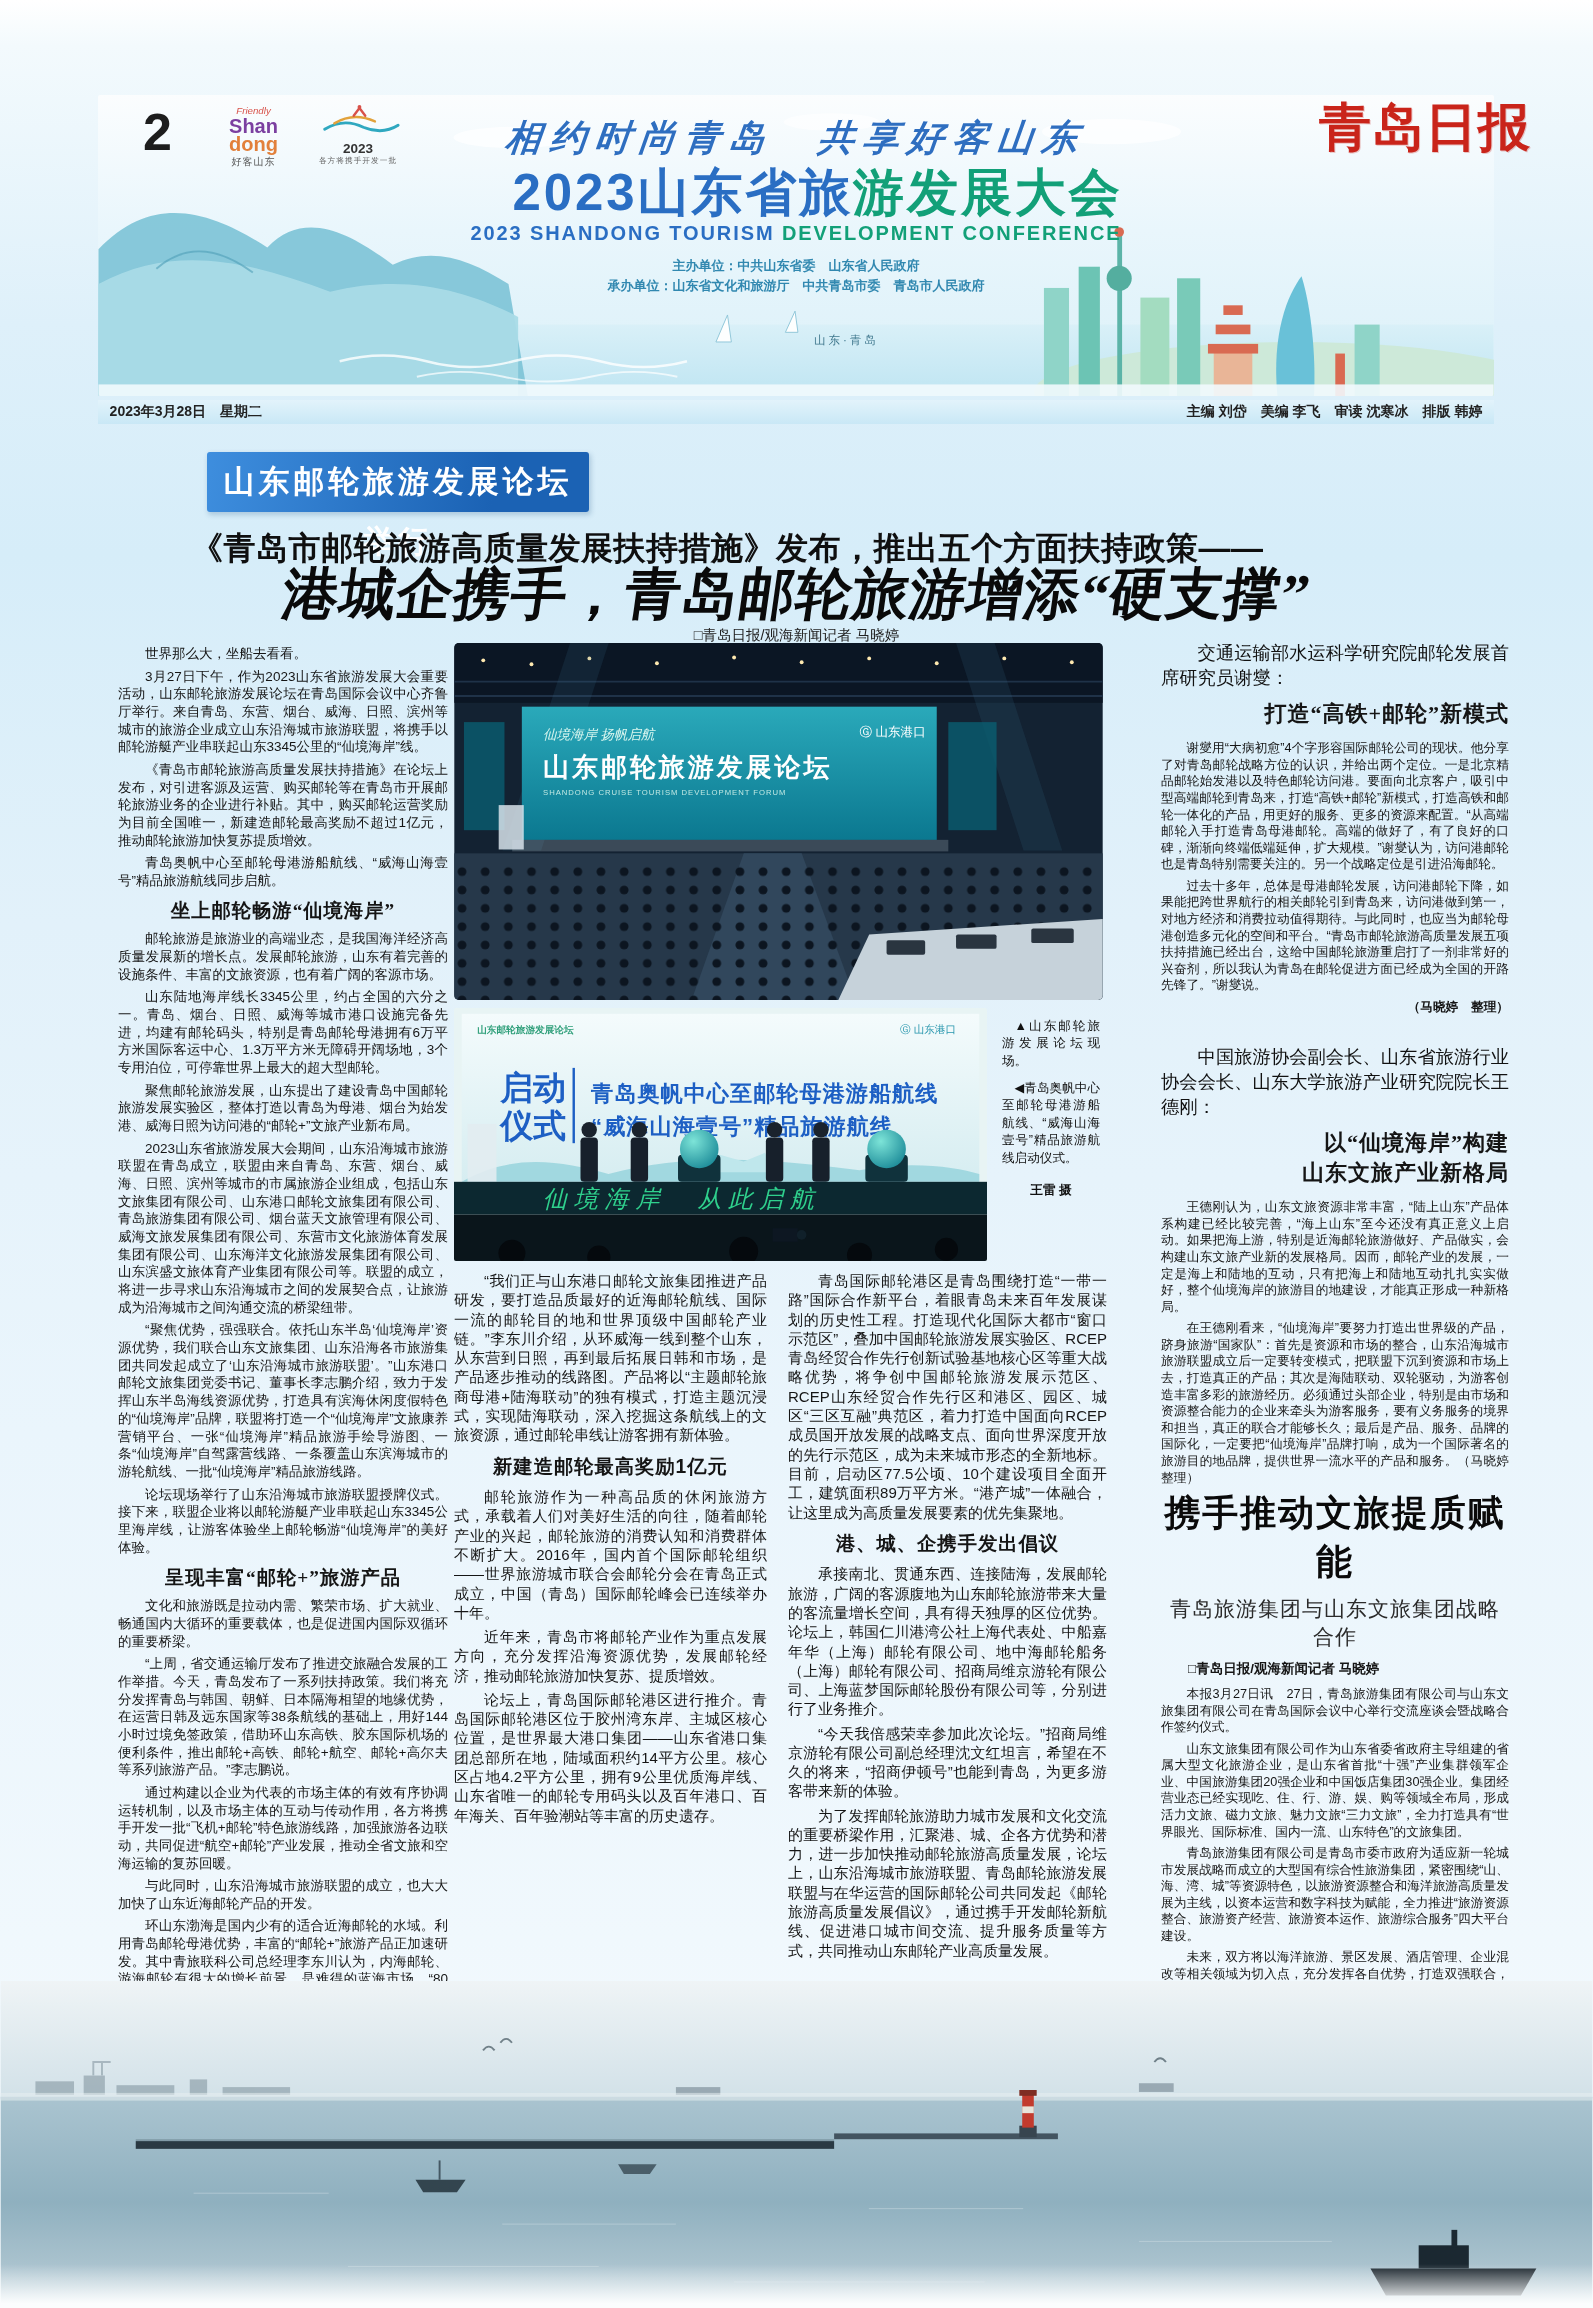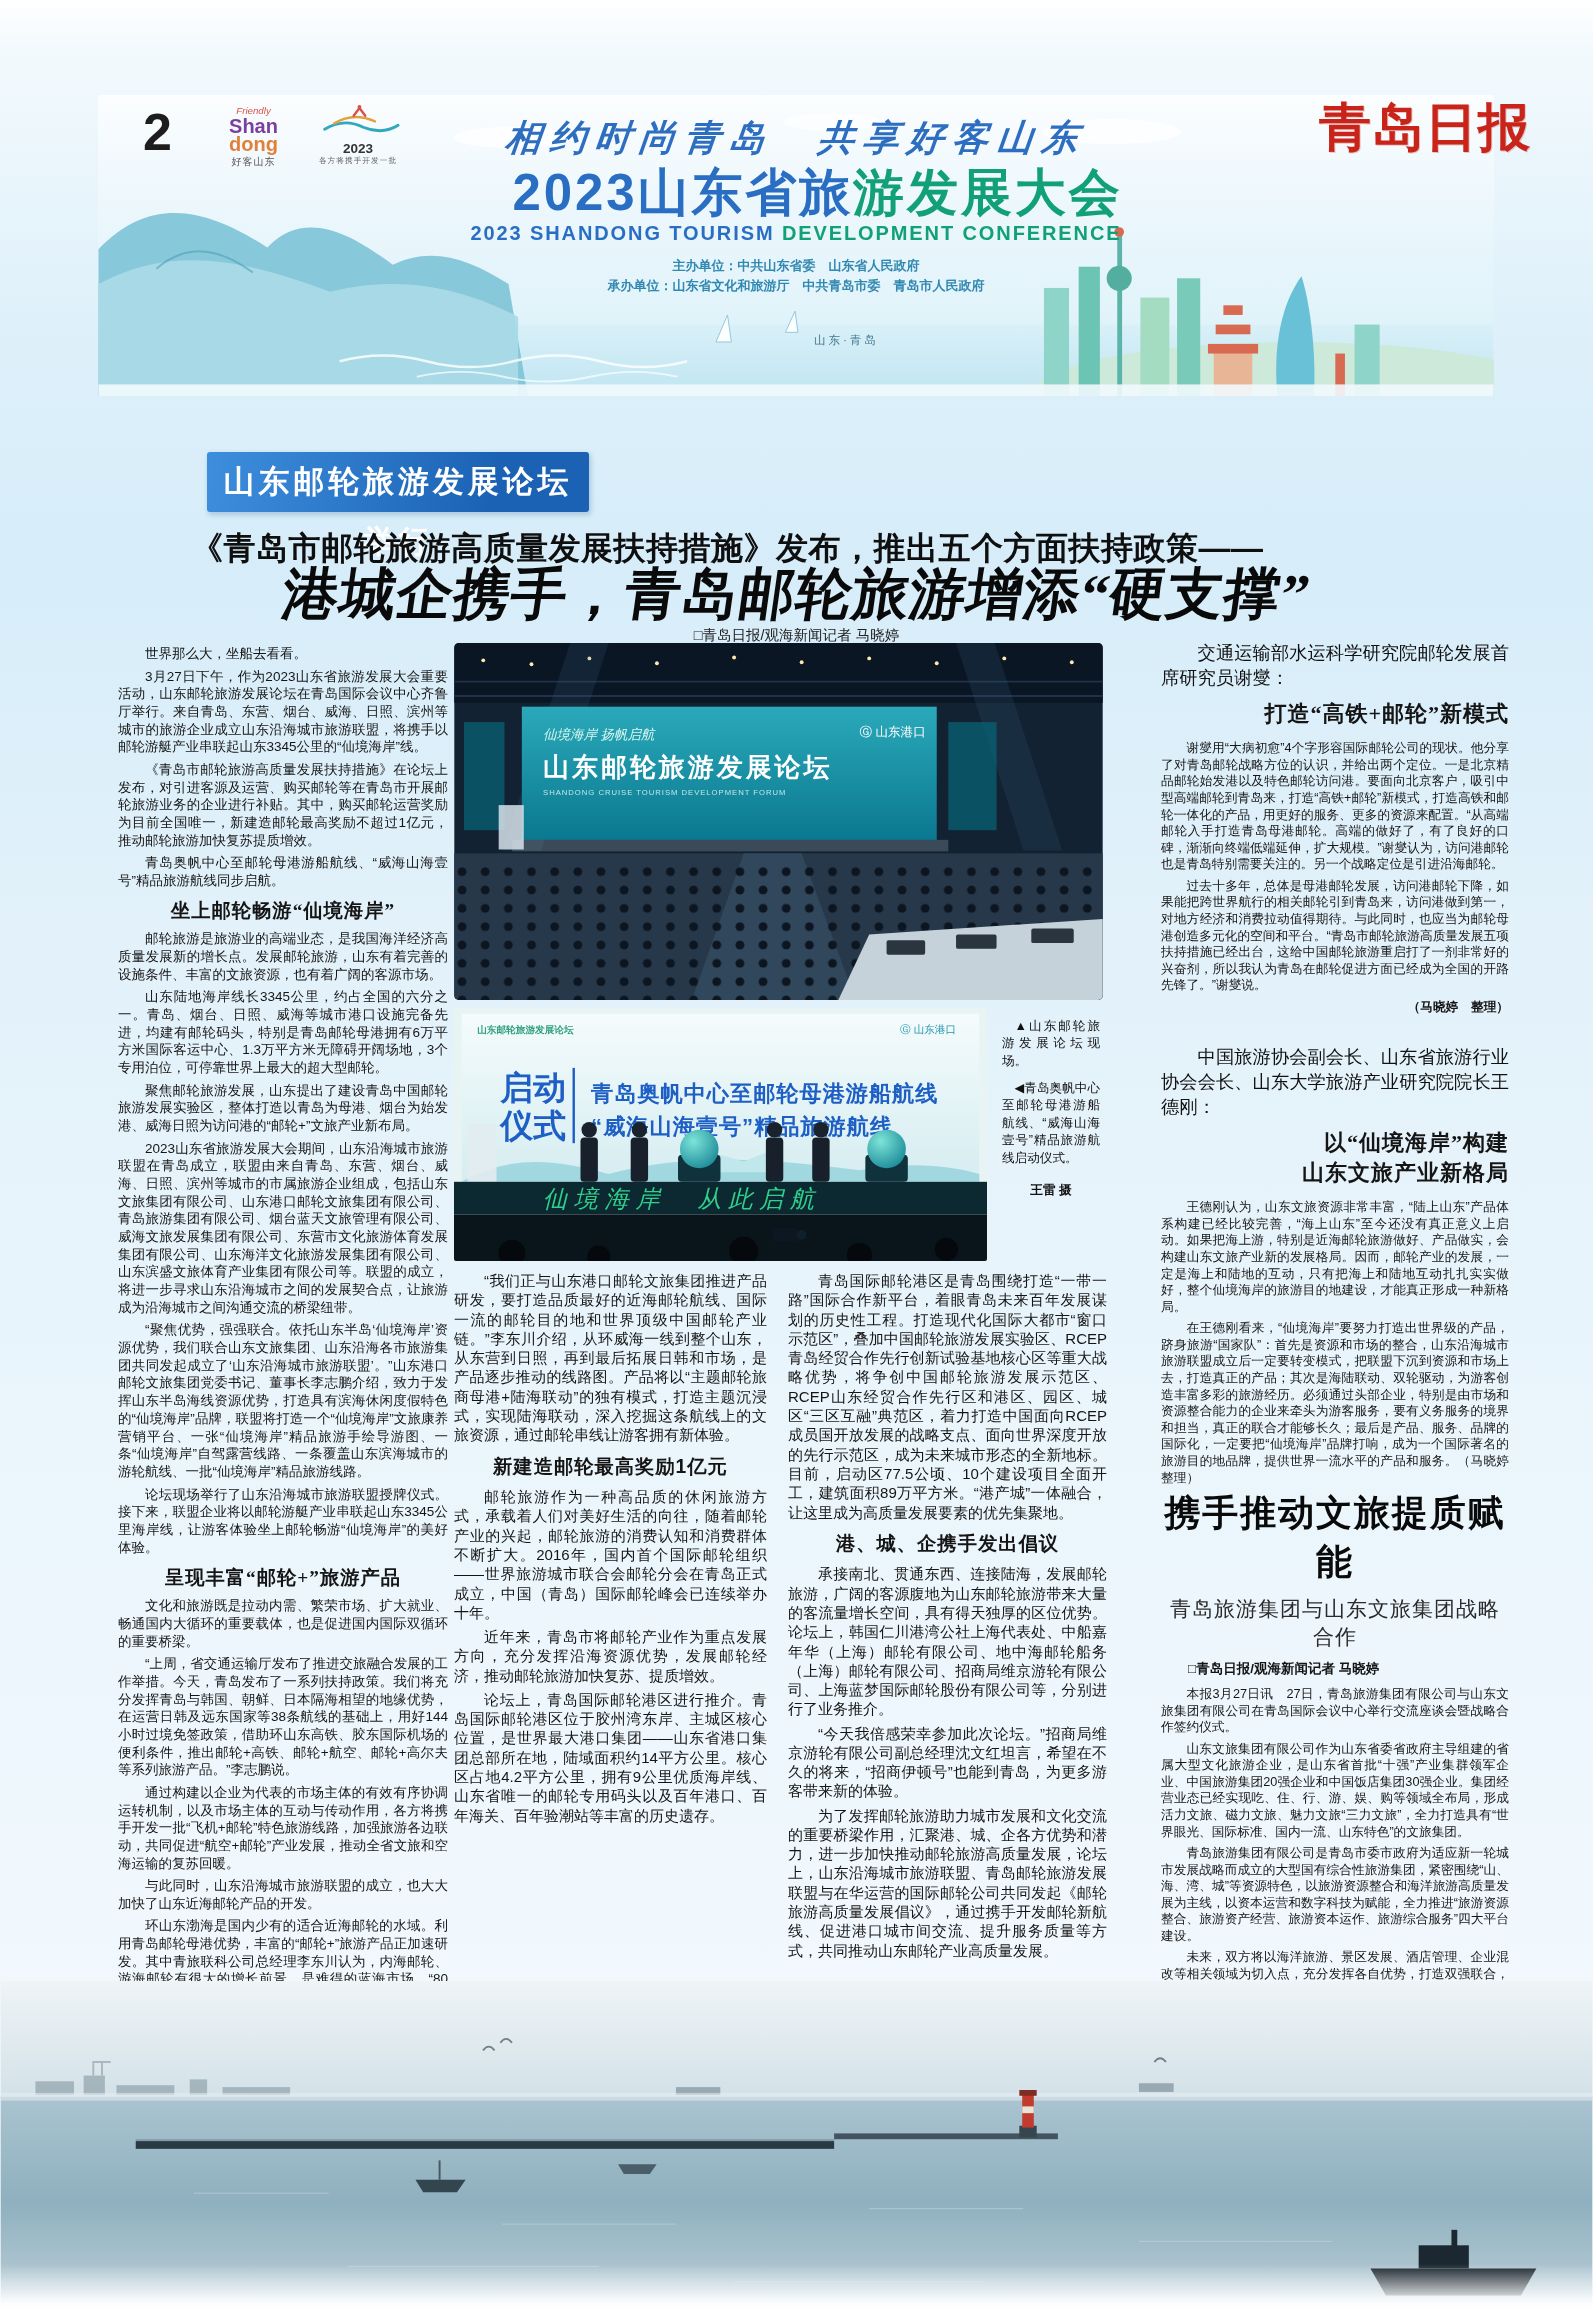--- a/index.html
+++ b/index.html
@@ -140,20 +140,24 @@
       <path d="M20 20 Q40 8 62 18" fill="none" stroke="#e2a23b" stroke-width="2.5" stroke-linecap="round"></path>
       <path d="M40 12 l6 -8 l6 8" fill="none" stroke="#d8524a" stroke-width="2.5" stroke-linecap="round"></path>
       <circle cx="46" cy="3" r="2" fill="#d8524a"></circle>
     </svg>
     <div class="lc-year">2023</div>
     <div class="lc-name">各方将携手开发一批</div>
   </div>
 
   <div class="masthead serif">青岛日报</div>
 
+  <div class="dateline">
+    <span><span>2023年3月28日</span>　<span>星期二</span></span>
+    <span>主编 刘岱　美编 李飞　审读 沈寒冰　排版 韩婷</span>
+  </div>
 
   <div class="kickerbox">山东邮轮旅游发展论坛举行</div>
   <div class="deck">《青岛市邮轮旅游高质量发展扶持措施》发布，推出五个方面扶持政策——</div>
   <div class="headline">港城企携手，青岛邮轮旅游增添“硬支撑”</div>
   <div class="mainbyline">□青岛日报/观海新闻记者 马晓婷</div>
 
   <div class="leftcol">
     <p>世界那么大，坐船去看看。</p>
     <p>3月27日下午，作为2023山东省旅游发展大会重要活动，山东邮轮旅游发展论坛在青岛国际会议中心齐鲁厅举行。来自青岛、东营、烟台、威海、日照、滨州等城市的旅游企业成立山东沿海城市旅游联盟，将携手以邮轮游艇产业串联起山东3345公里的“仙境海岸”线。</p>
     <p>《青岛市邮轮旅游高质量发展扶持措施》在论坛上发布，对引进客源及运营、购买邮轮等在青岛市开展邮轮旅游业务的企业进行补贴。其中，购买邮轮运营奖励为目前全国唯一，新建造邮轮最高奖励不超过1亿元，推动邮轮旅游加快复苏提质增效。</p>

